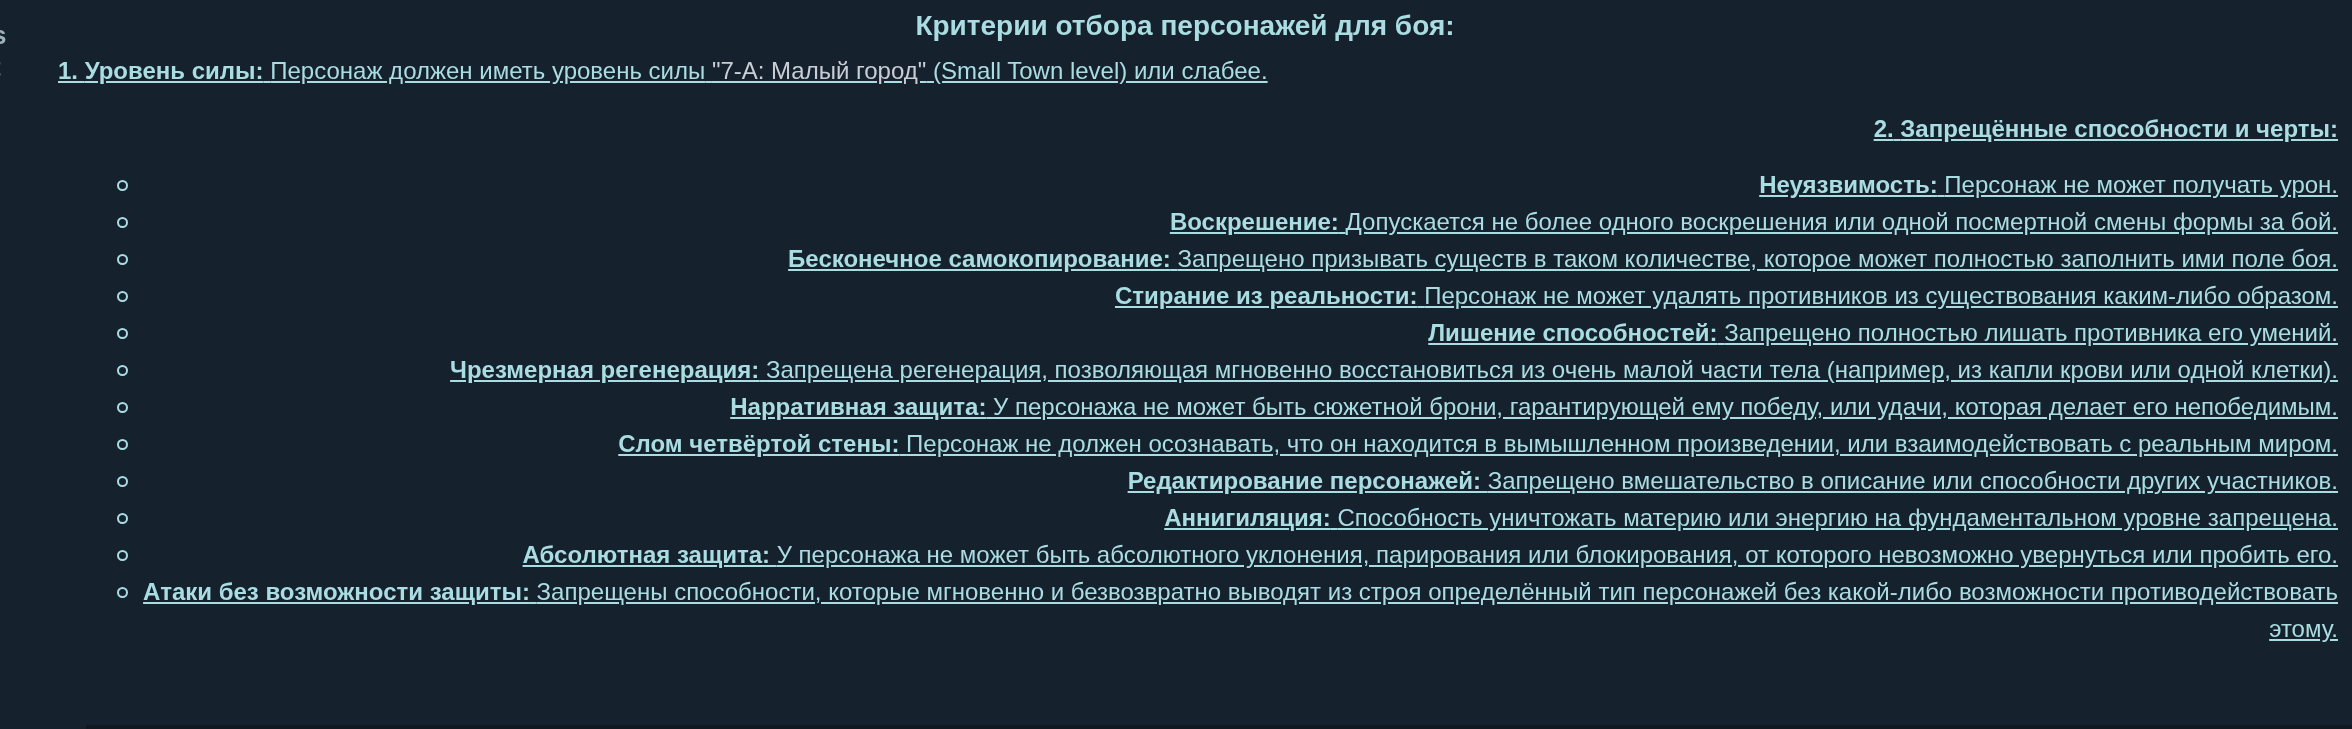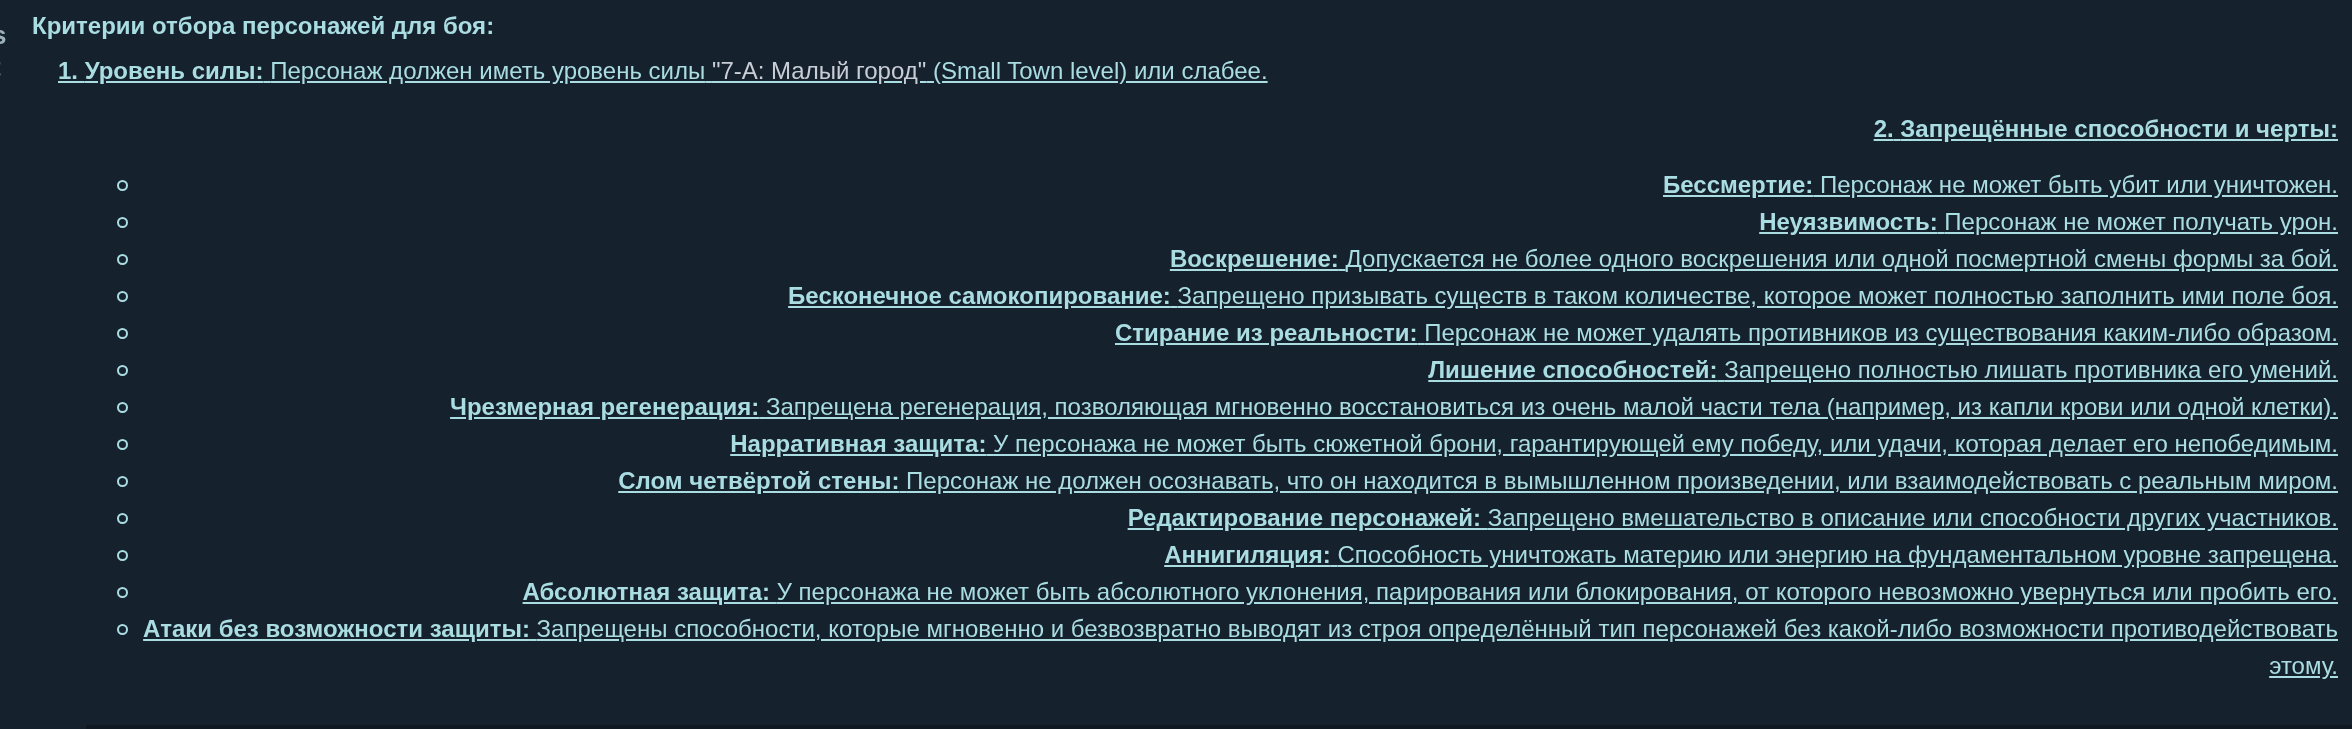--- a/index.html
+++ b/index.html
@@ -14,24 +14,25 @@
   }
   .content {
     box-sizing: border-box;
     width: 2352px;
     padding: 6px 14px 0 32px;
     font-size: 24px;
     line-height: 37px;
   }
   .heading {
     margin: 0 0 6px 0;
-    font-size: 24px;
+    font-size: 28px;
     line-height: 40px;
     font-weight: 700;
     color: #aadde2;
+    text-align: center;
   }
   ol.criteria {
     margin: 0;
     padding: 0 0 0 26px;
     list-style: none;
   }
   ol.criteria > li { margin: 0 0 21px 0; text-decoration: underline; }
   ol.criteria > li:last-child { margin-bottom: 0; text-align: right; }
   .marker { font-weight: 700; }
   .label { font-weight: 700; }
@@ -92,24 +93,20 @@
       <span class="quote">"7-A: Малый город"</span>
       <span>(Small Town level) или слабее.</span>
     </li>
 
     <li>
       <span class="marker">2.</span>
       <span class="label">Запрещённые способности и черты:</span>
 
       <ul class="forbidden">
         <li>
-          <span class="label">Бессмертие:</span>
-          <span>Персонаж не может быть убит или уничтожен.</span>
-        </li>
-        <li>
           <span class="label">Неуязвимость:</span>
           <span>Персонаж не может получать урон.</span>
         </li>
         <li>
           <span class="label">Воскрешение:</span>
           <span>Допускается не более одного воскрешения или одной посмертной смены формы за бой.</span>
         </li>
         <li>
           <span class="label">Бесконечное самокопирование:</span>
           <span>Запрещено призывать существ в таком количестве, которое может полностью заполнить ими поле боя.</span>

